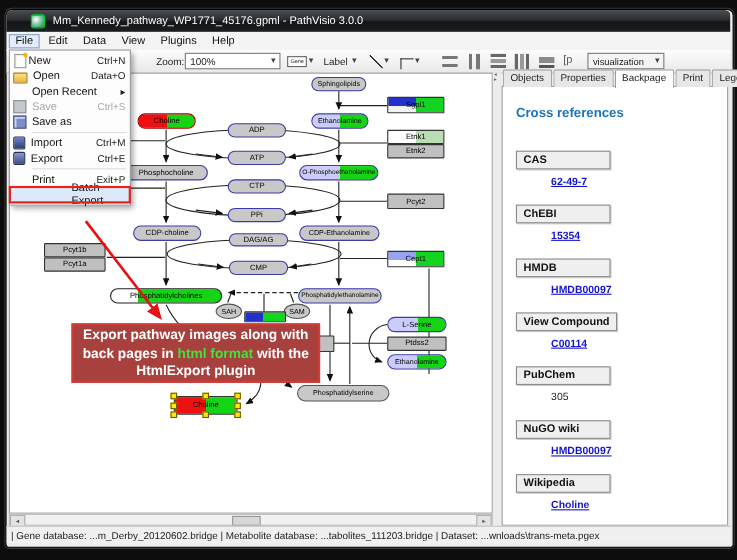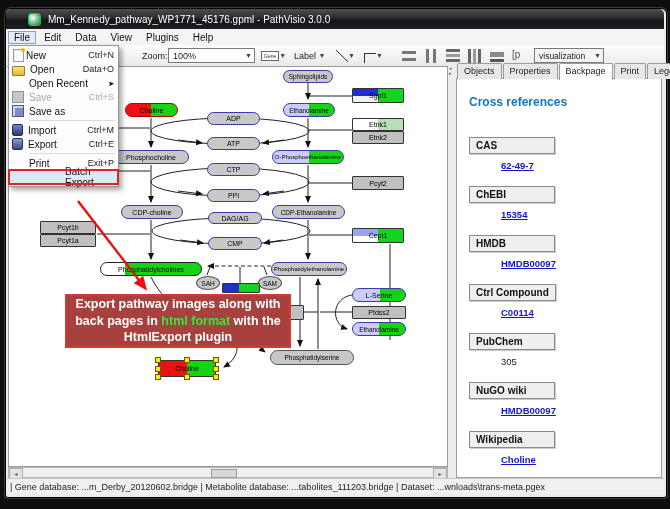--- a/index.html
+++ b/index.html
@@ -330,21 +330,21 @@
       <span class="ptab">Legend</span>
     </div>
 
   <div class="panel">
     <div class="panel-inner">
       <div class="xref-head">Cross references</div>
       <div id="xref-list">
           <div class="xsec"><div class="xsec-title">CAS</div><div class="xsec-val">62-49-7</div></div>
           <div class="xsec"><div class="xsec-title">ChEBI</div><div class="xsec-val">15354</div></div>
           <div class="xsec"><div class="xsec-title">HMDB</div><div class="xsec-val">HMDB00097</div></div>
-          <div class="xsec"><div class="xsec-title">Ctrl Compound</div><div class="xsec-val">C00114</div></div>
+          <div class="xsec"><div class="xsec-title">View Compound</div><div class="xsec-val">C00114</div></div>
           <div class="xsec"><div class="xsec-title">PubChem</div><div class="xsec-val plain">305</div></div>
           <div class="xsec"><div class="xsec-title">NuGO wiki</div><div class="xsec-val">HMDB00097</div></div>
           <div class="xsec"><div class="xsec-title">Wikipedia</div><div class="xsec-val">Choline</div></div>
         </div>
 
     </div>
   </div>
 
   <div class="statusbar">
     <span>| Gene database: ...m_Derby_20120602.bridge | Metabolite database: ...tabolites_111203.bridge | Dataset: ...wnloads\trans-meta.pgex</span>

